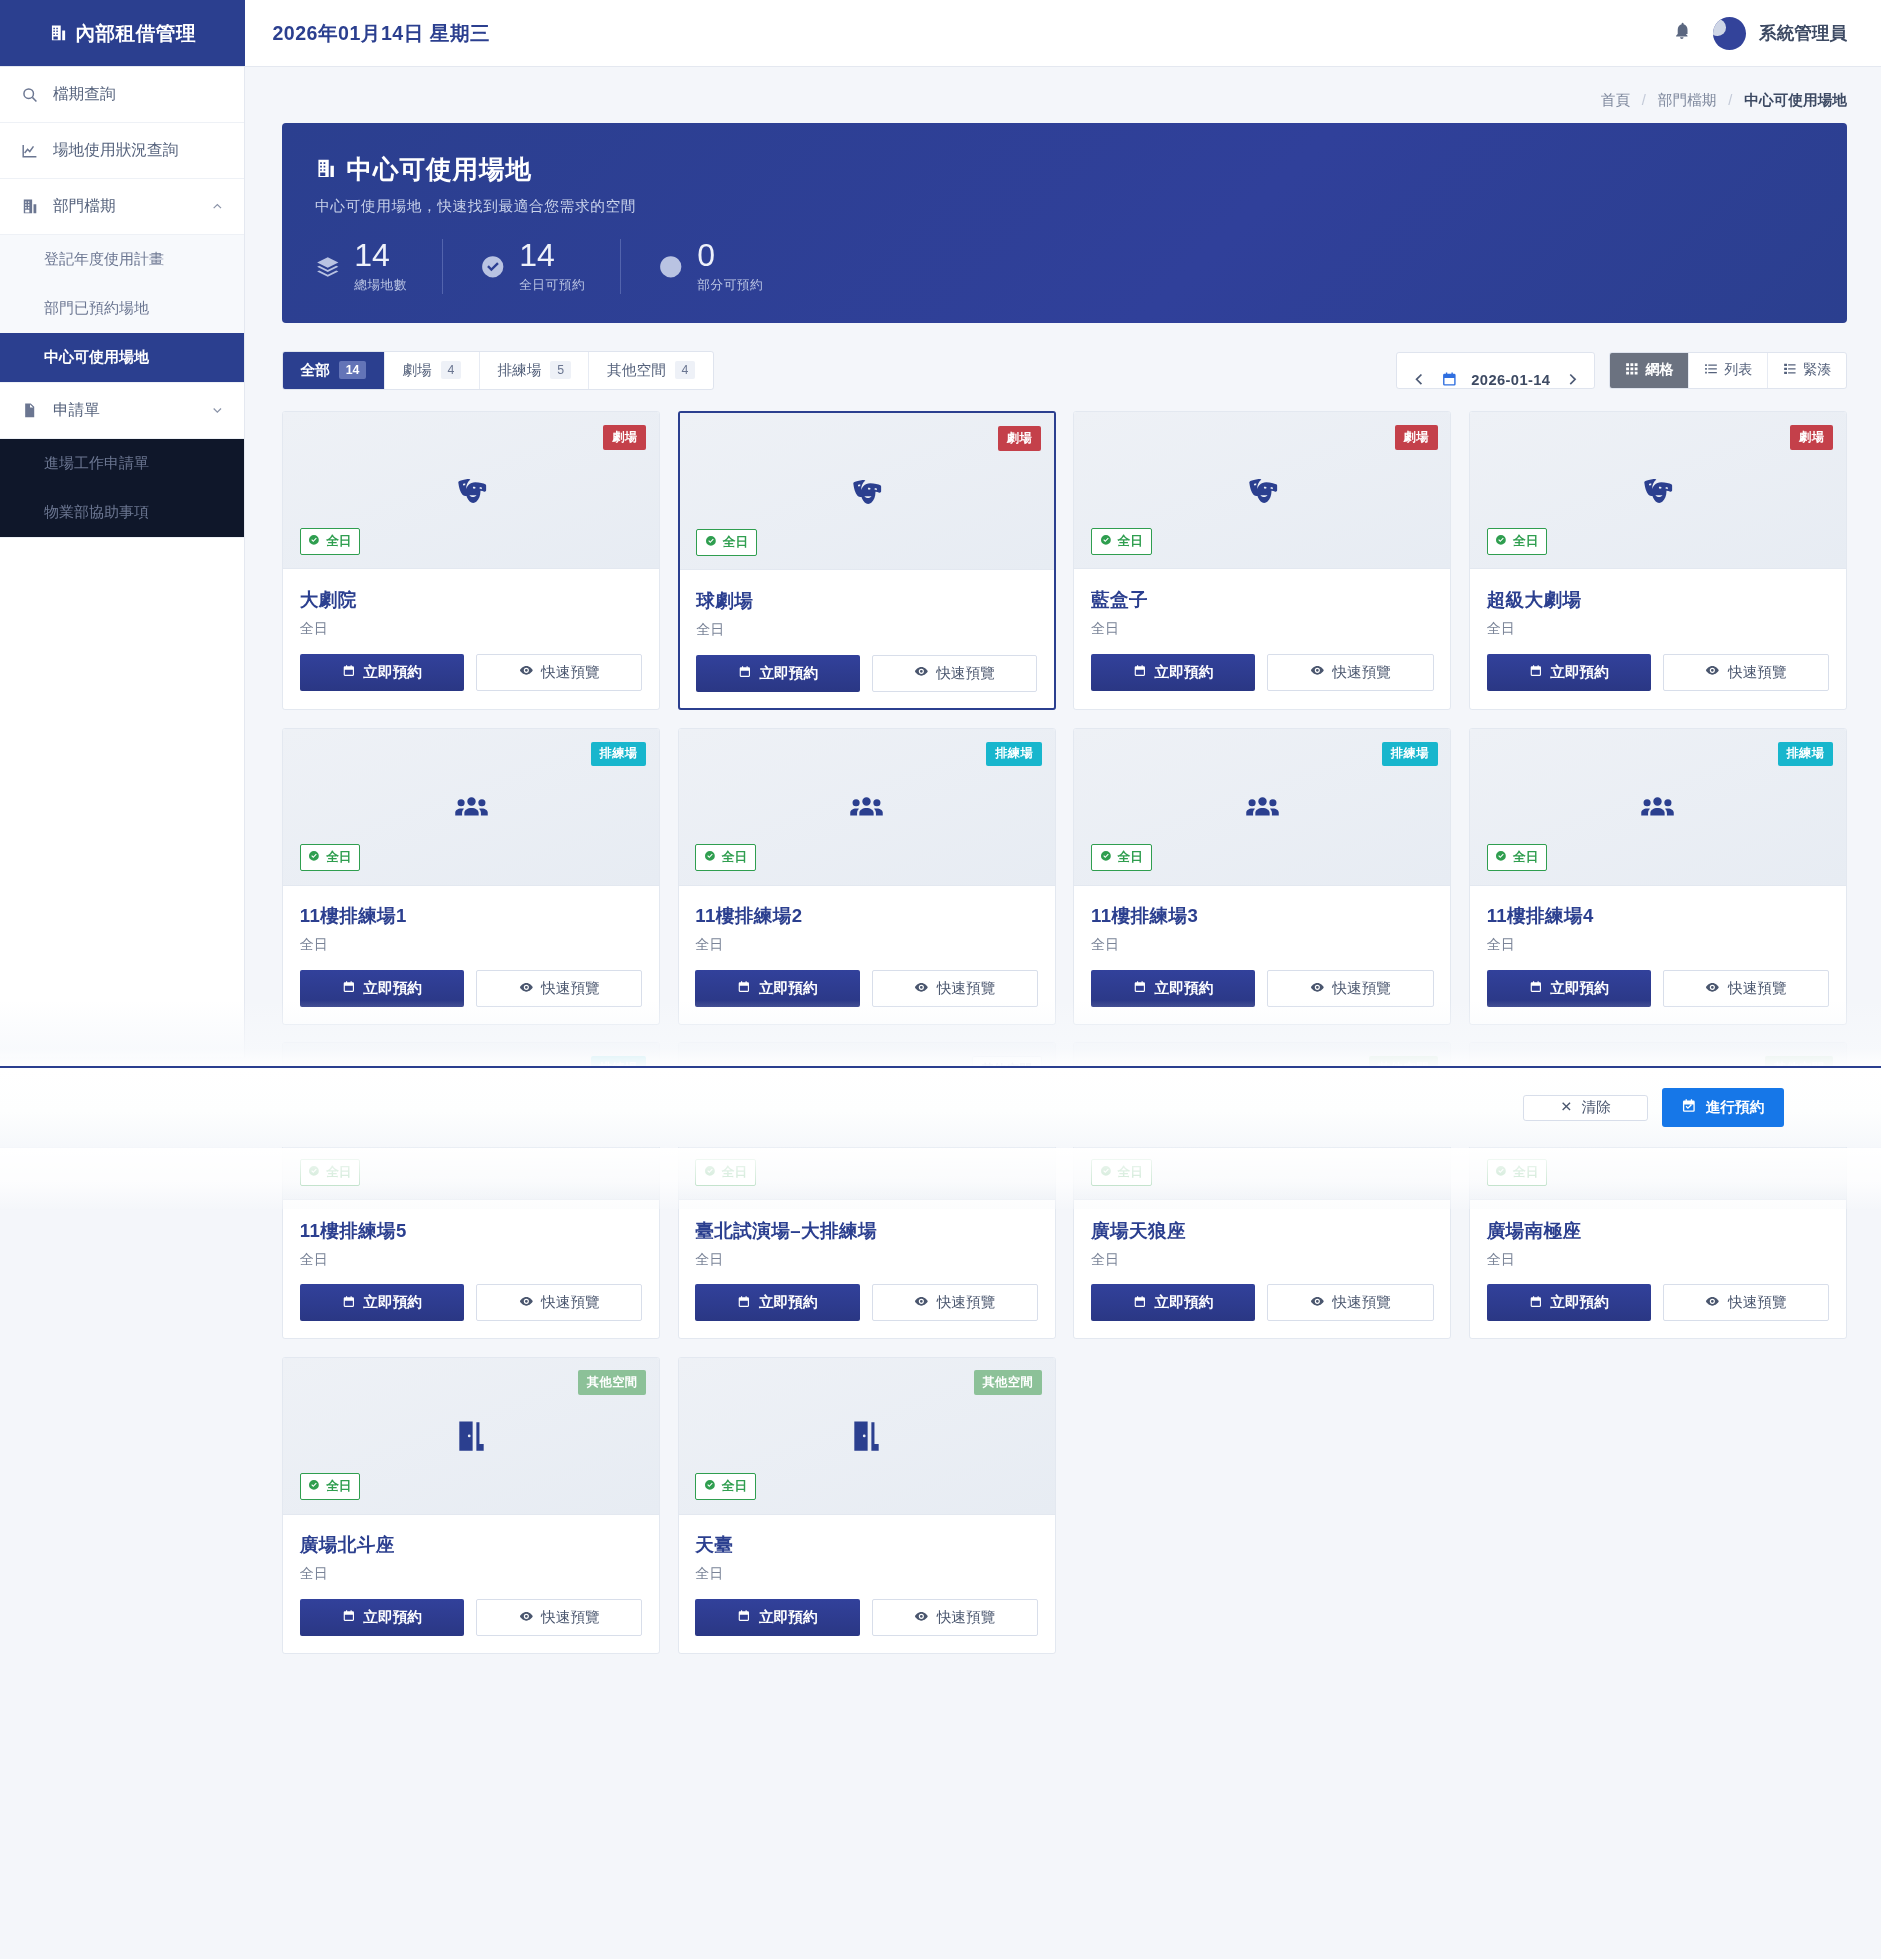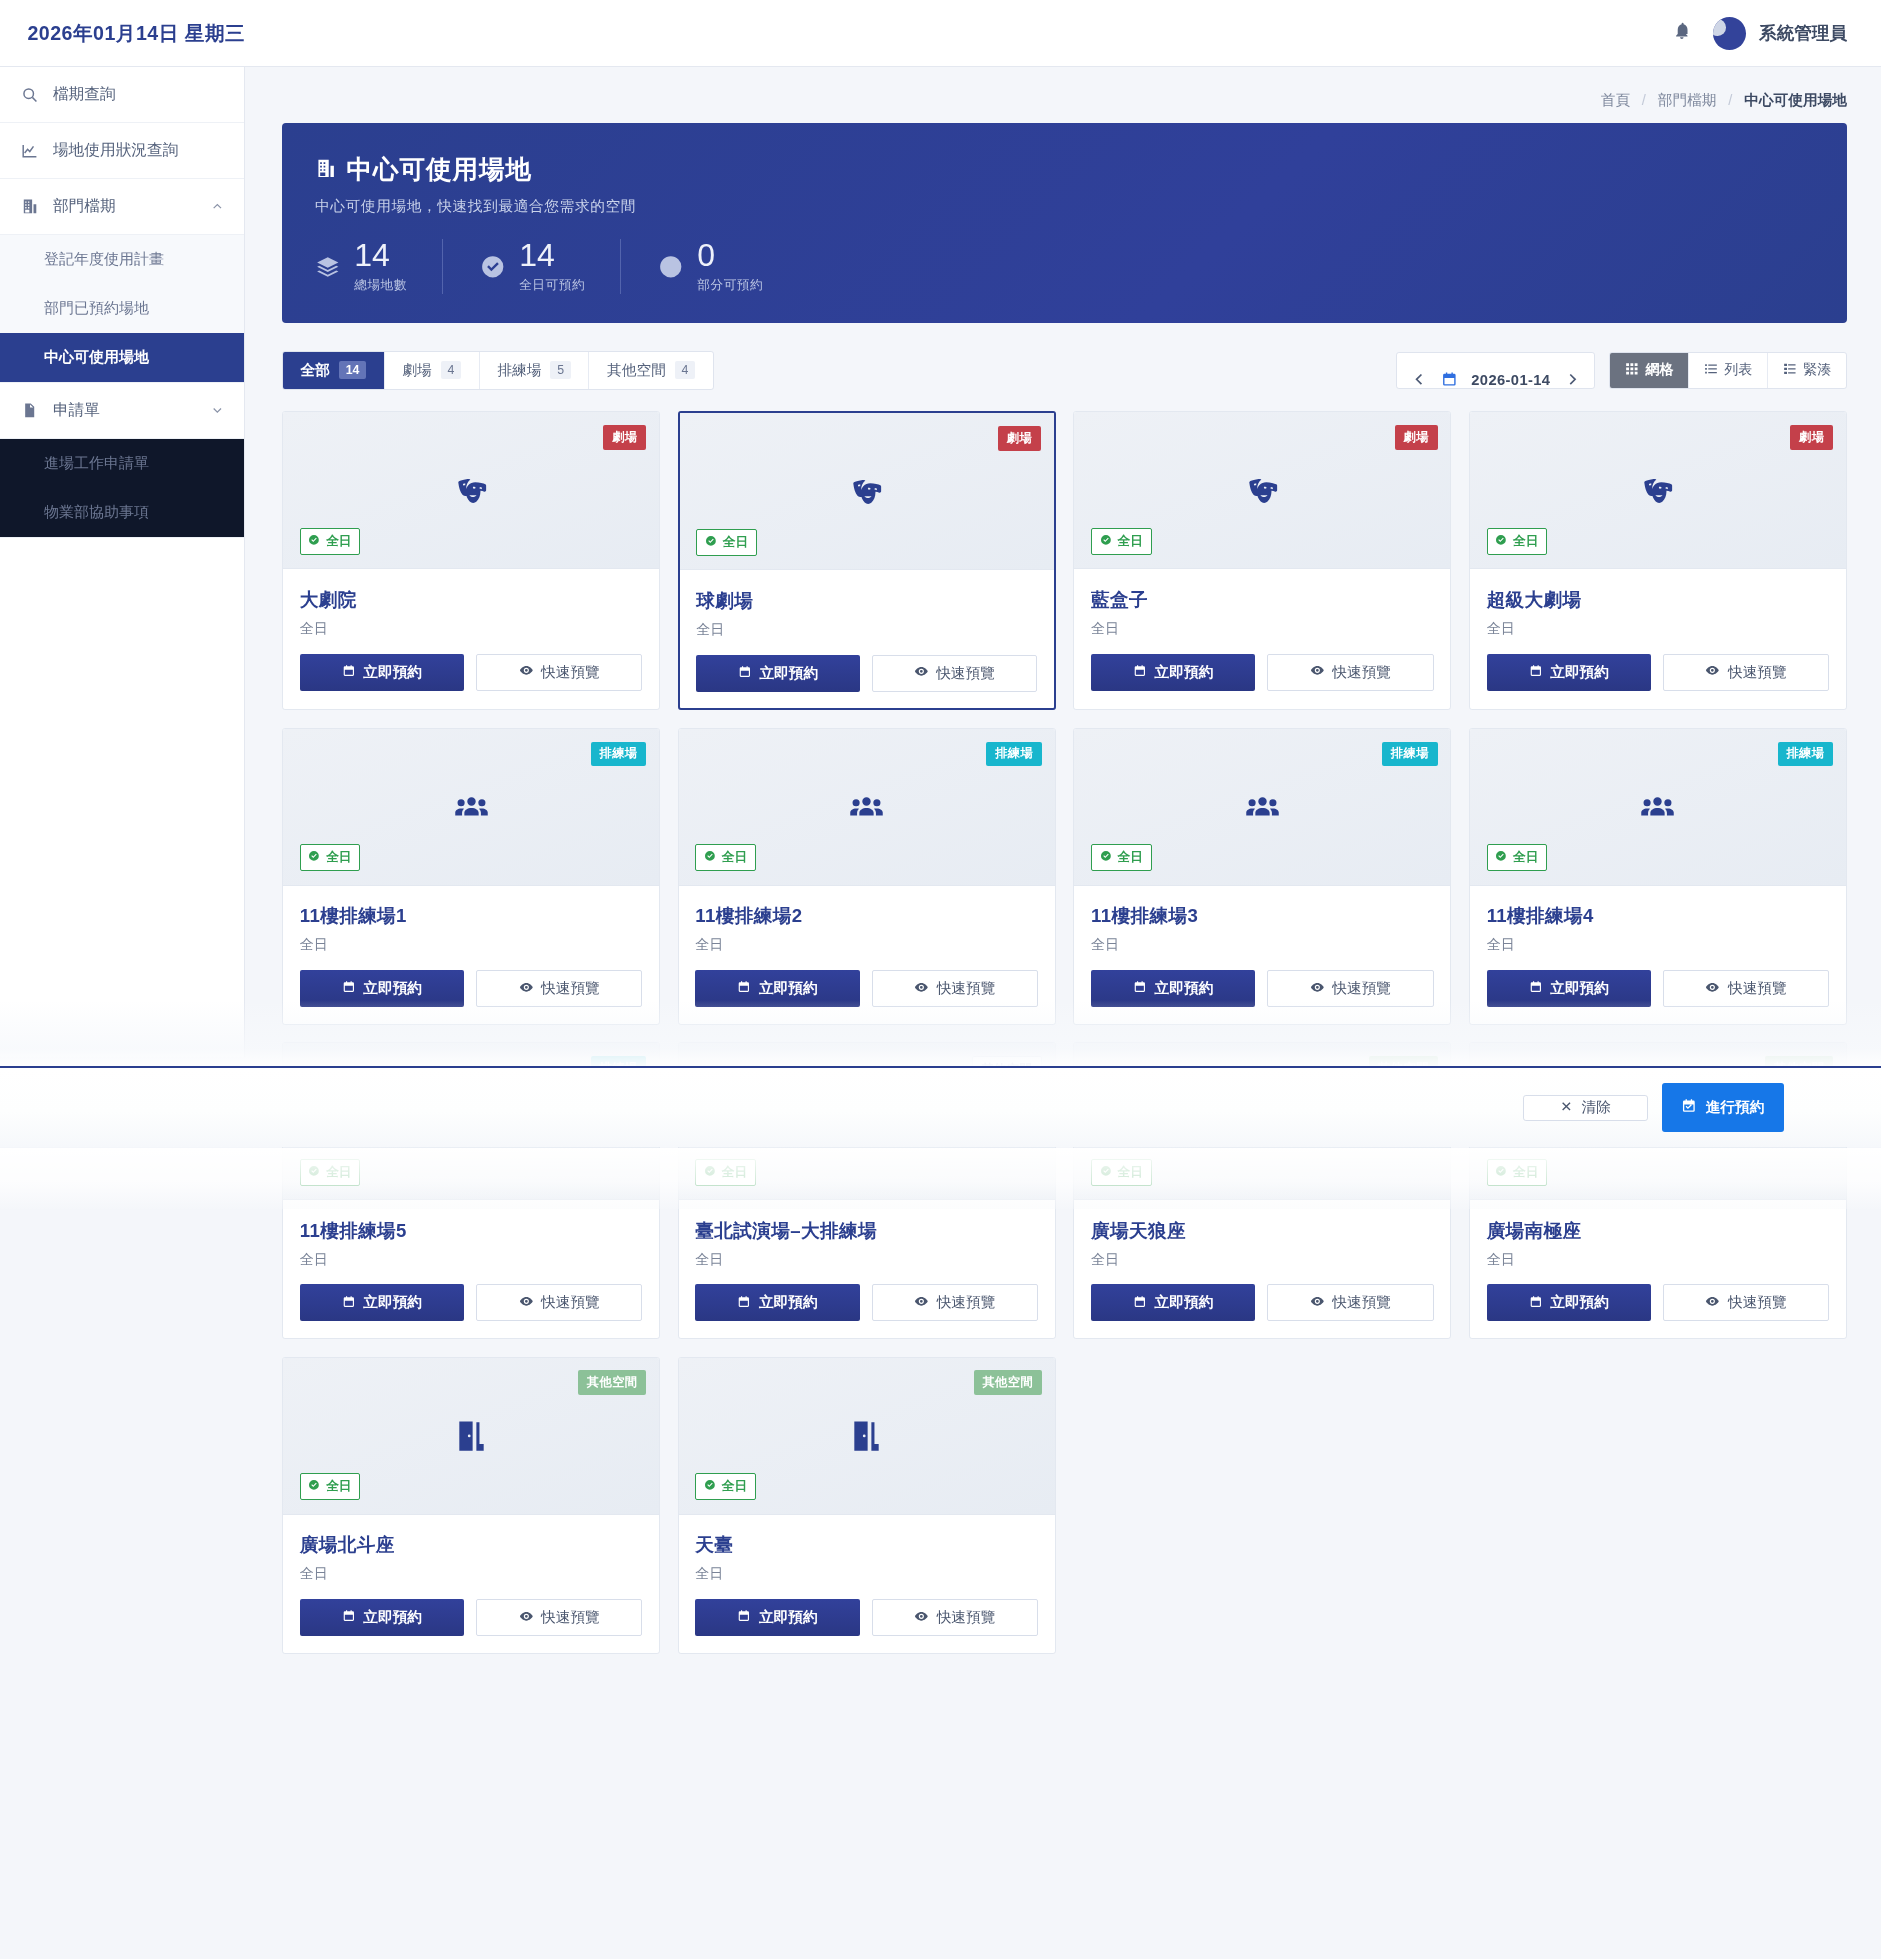--- a/index.html
+++ b/index.html
@@ -253,41 +253,49 @@
   }
   .btn-clear {
     display:flex; align-items:center; gap:8.8px;
     background:#fff; border:1px solid #d8deea;
     border-radius:2.9px; height: 26px; padding: 0 36px;
     font-size:14.7px; color:#4a566e; font-family:inherit; cursor:pointer;
   }
   .btn-proceed {
     display:flex; align-items:center; gap:8.8px;
     background:#1677e8; border:none;
-    border-radius:2.9px; height: 49px; padding: 0 19.6px;
+    border-radius:2.9px; height: 39px; padding: 0 19.6px;
     font-size:14.7px; font-weight:bold; color:#fff;
     font-family:inherit; cursor:pointer;
   }
   
   .veil {
     position:absolute; left:0; right:0;
     top: 1148px; height: 61px;
     background: linear-gradient(180deg,#ffffff 0%, rgba(255,255,255,.78) 55%, rgba(246,248,251,.35) 100%);
     z-index: 24; pointer-events: none;
   }
   .tailmask {
     position:absolute; left:0; right:0; top:1000px; height:69px;
     background: linear-gradient(180deg, rgba(244,246,250,0) 0%, rgba(247,249,252,.85) 70%, #ffffff 100%);
     z-index:23; pointer-events:none;
   }
 </style>
 </head>
 <body>
 
 <div class="topbar">
+  <div class="brand">
+    <span>
+      <svg width="17.6" height="17.6" viewBox="0 0 24 24" fill="#ffffff">
+          <path d="M4 2h12v20H4V2zm2 3v2h2V5H6zm4 0v2h2V5h-2zm-4 4v2h2V9H6zm4 0v2h2V9h-2zm-4 4v2h2v-2H6zm4 0v2h2v-2h-2zm-4 4v4h6v-4H6zm12-8h4v13h-4V9z"></path>
+        </svg>
+    </span>
+    <span>內部租借管理</span>
+  </div>
   <div class="topbar-date">2026年01月14日 星期三</div>
   <div class="topbar-right">
     <span class="bell">
       <svg width="19.6" height="19.6" viewBox="0 0 24 24" fill="#5b6780">
           <path d="M12 22a2.2 2.2 0 0 0 2.2-2.1H9.8A2.2 2.2 0 0 0 12 22zm7-6v-5.2c0-3.3-1.8-6-4.8-6.7V3.3a1.2 1.2 0 1 0-2.4 0v.8C8.8 4.8 7 7.5 7 10.8V16l-2 2v1h14v-1l-2-2z"></path>
         </svg>
     </span>
     <span class="user-chip">
       <span class="avatar"></span>
       <span class="user-name">系統管理員</span>

